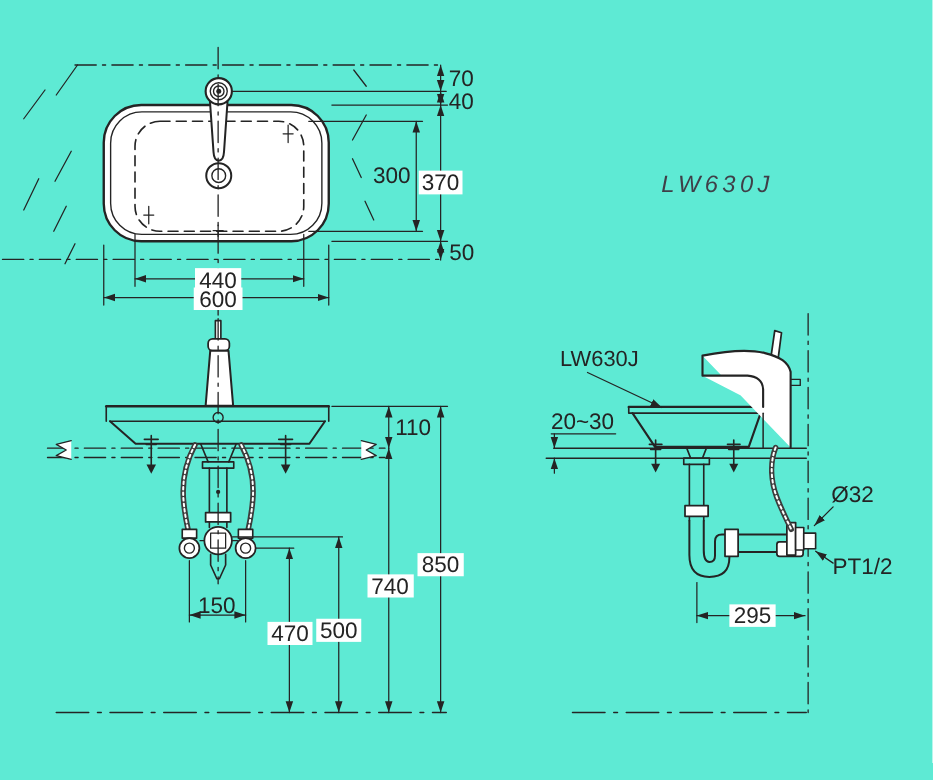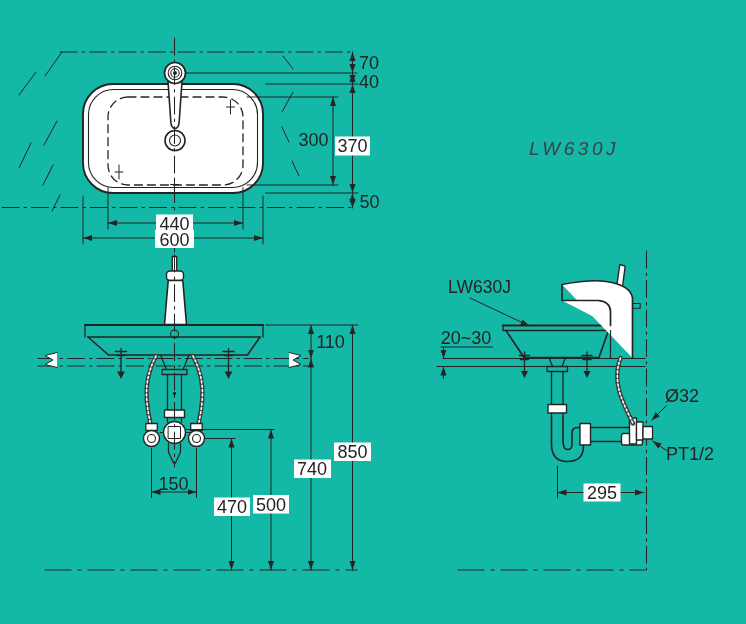--- a/index.html
+++ b/index.html
@@ -1,16 +1,16 @@
 <!DOCTYPE html>
 <html><head>
 <meta charset="utf-8">
 <style>
   html,body{margin:0;padding:0;background:#ffffff;}
-  .stage{width:746px;height:624px;position:relative;background:#14b8a6;overflow:hidden;}
+  .stage{width:746px;height:624px;position:relative;background:#5eead4;overflow:hidden;}
   svg{display:block;}
   svg *{stroke-linecap:round;stroke-linejoin:round;}
   .ln{stroke:#242424;fill:none;}
   .s19{stroke-width:1.9}.s17{stroke-width:1.7}.s16{stroke-width:1.6}
   .s14{stroke-width:1.4}.s13{stroke-width:1.3}.s12{stroke-width:1.2}
   .s11{stroke-width:1.1}.s10{stroke-width:1;}
   .wf{fill:#ffffff;}
   .dk{fill:#242424;stroke:none;}
   .dsh{stroke-dasharray:8 5;}
   .cdot{stroke-dasharray:17 5 2.5 5;stroke-width:1.05;}

